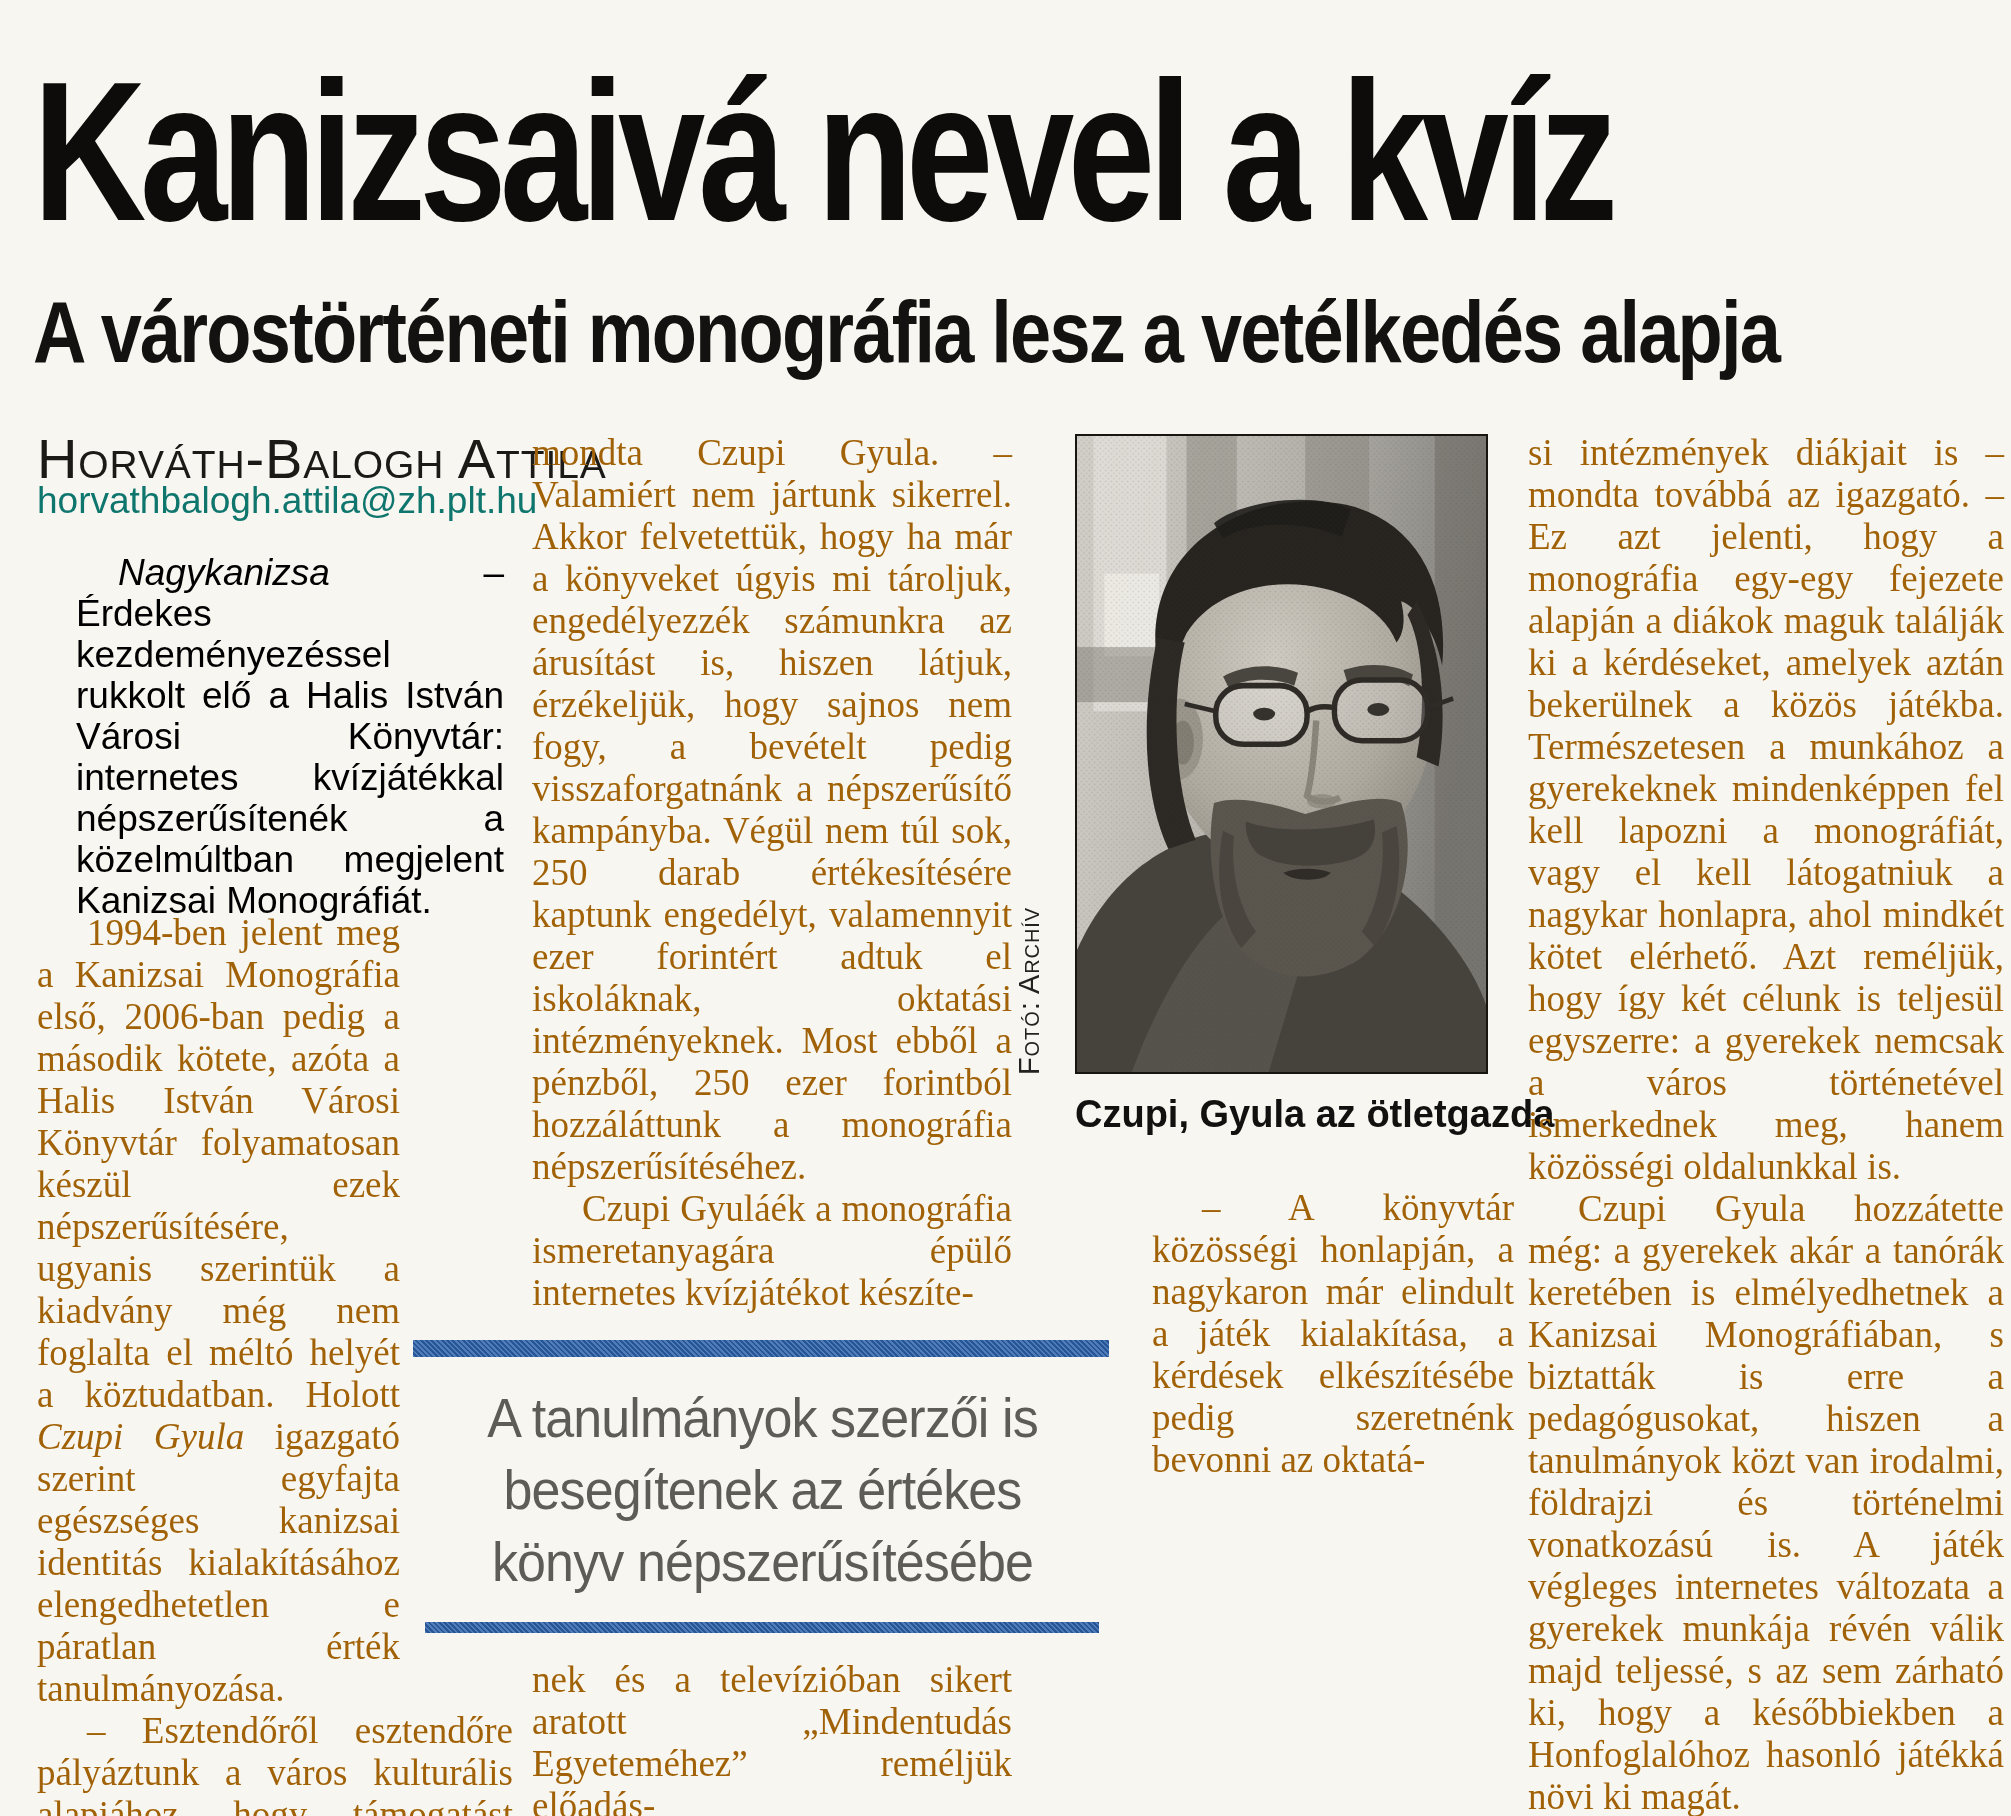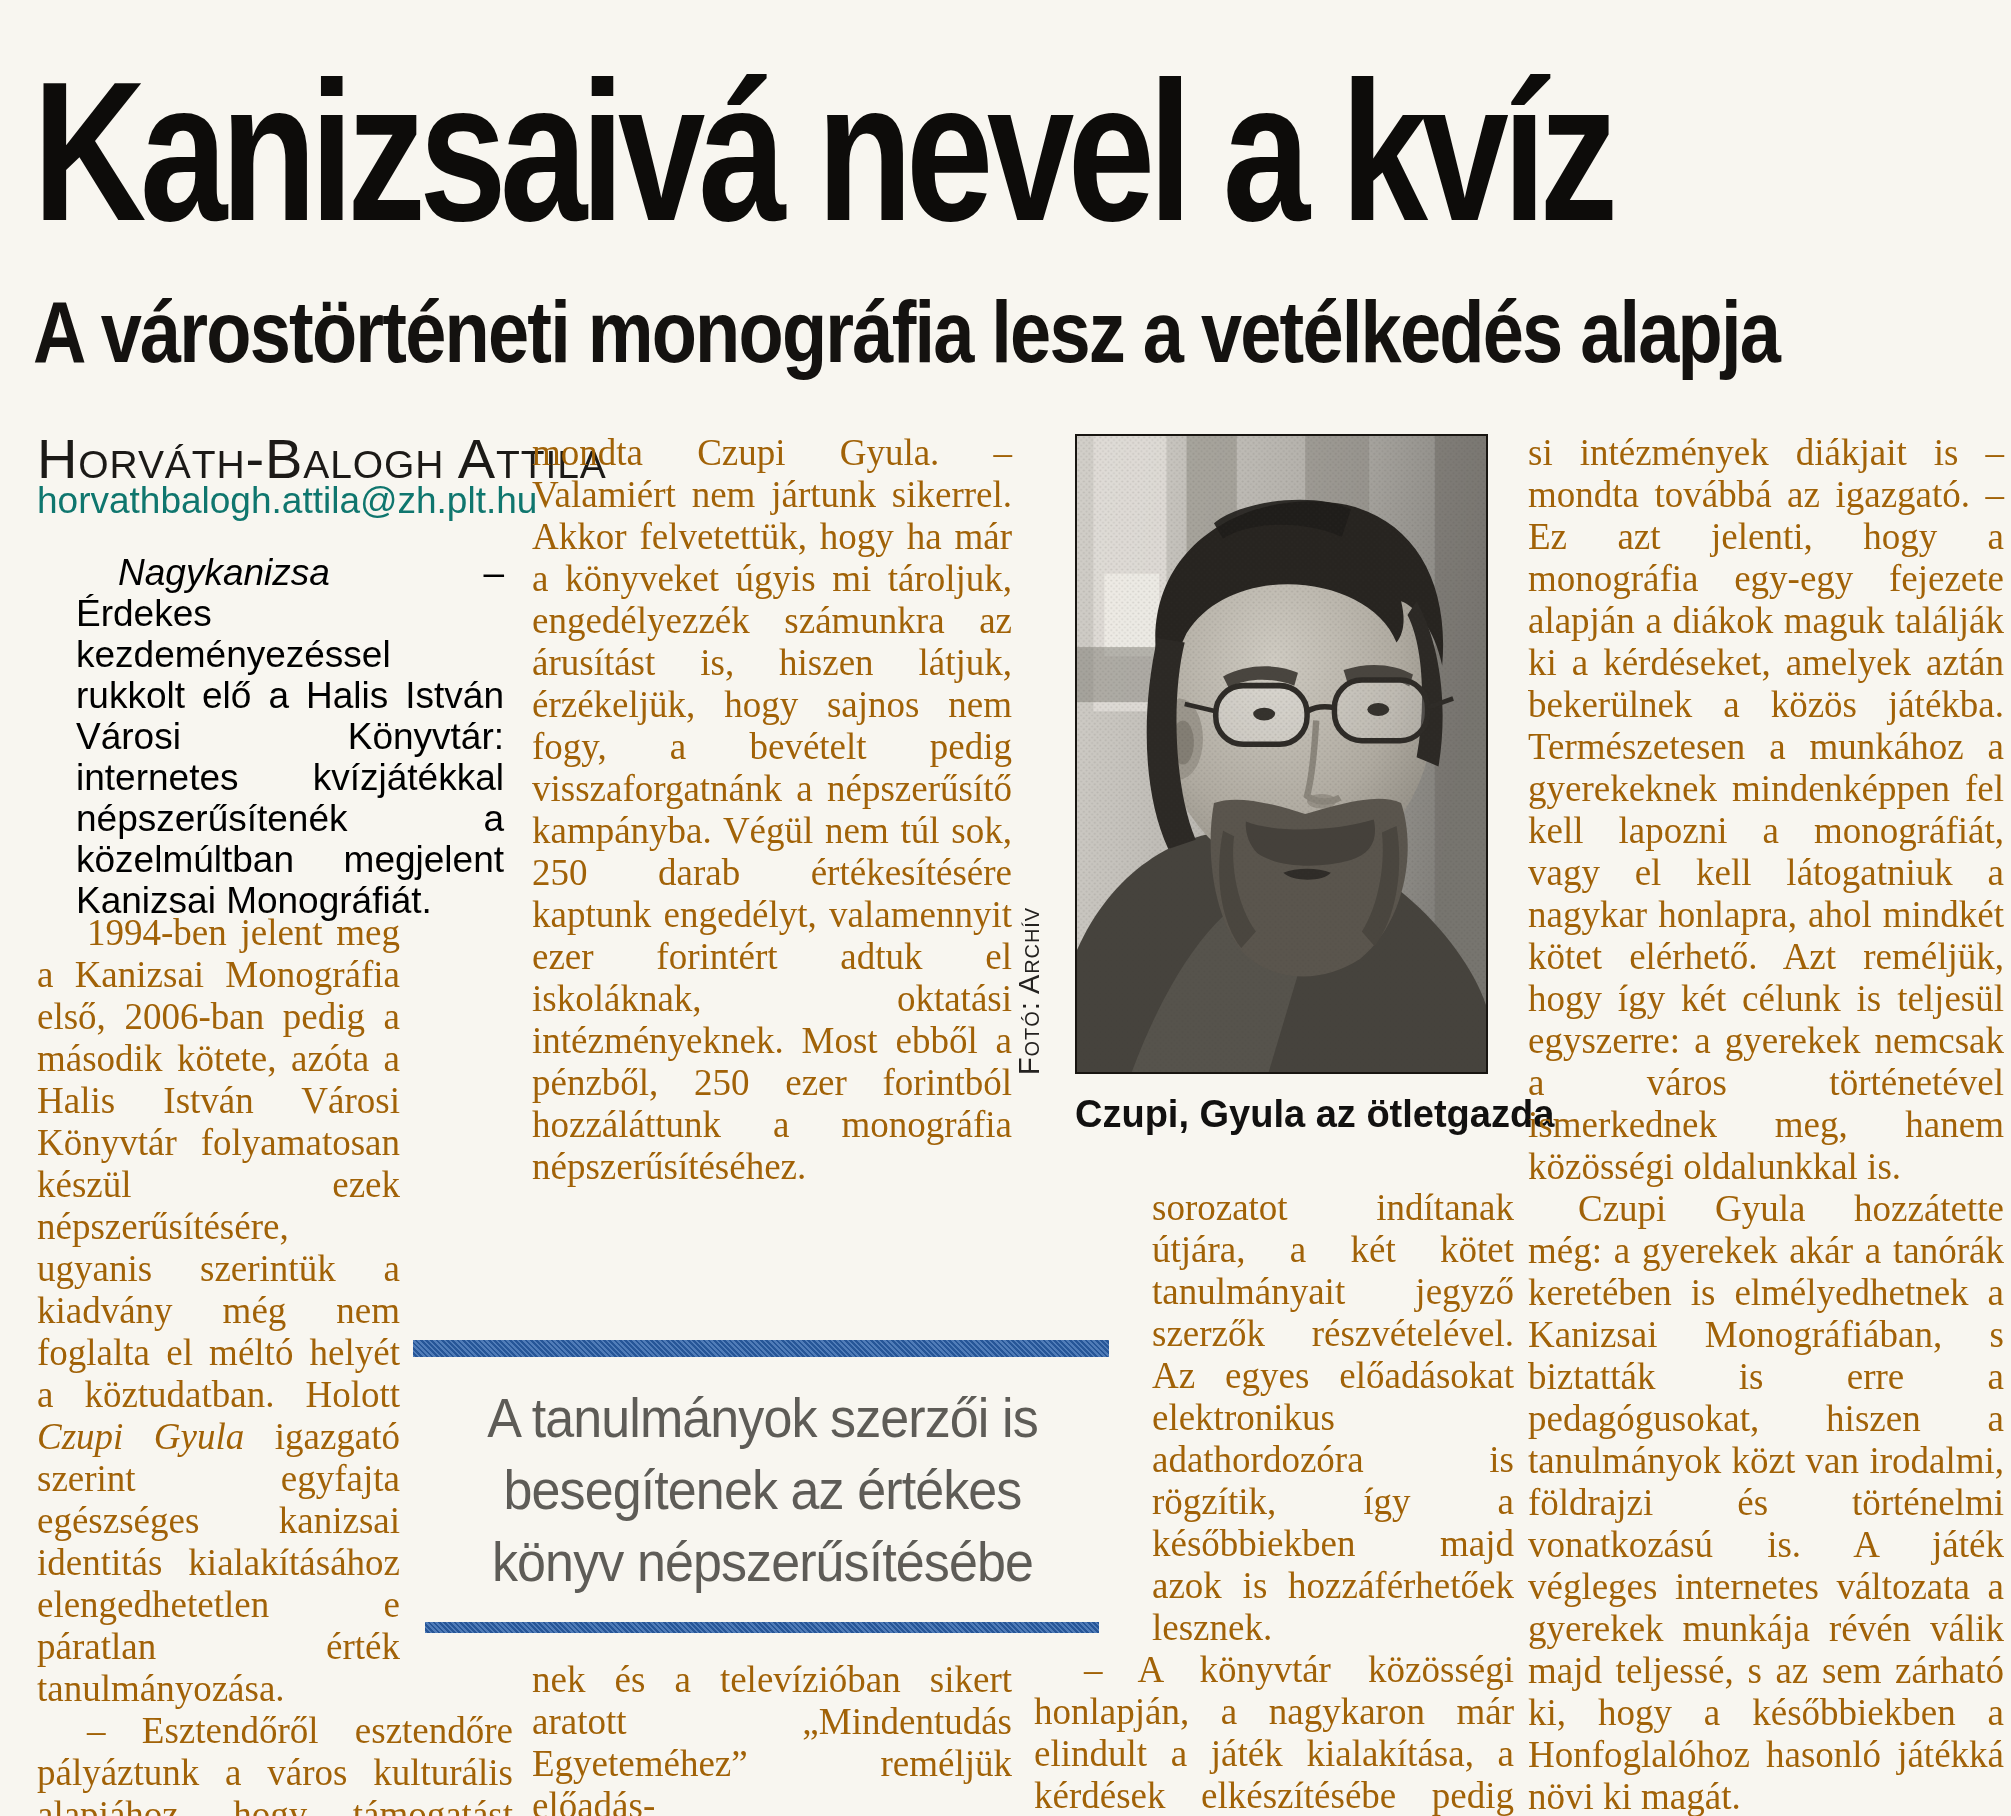--- a/index.html
+++ b/index.html
@@ -149,20 +149,21 @@
 <div class="abs lead"><span class="loc">Nagykanizsa</span><span> – Érdekes kezdeményezéssel rukkolt elő a Halis István Városi Könyvtár: internetes kvízjátékkal népszerűsítenék a közelmúltban megjelent Kanizsai Monográfiát.</span></div>
 
 <div class="abs bodycol col1">
   <span class="pq-spacer-right"></span>
   <span class="para indent"><span>1994-ben jelent meg a Kanizsai Monográfia első, 2006-ban pedig a második kötete, azóta a Halis István Városi Könyvtár folyamatosan készül ezek népszerűsítésére, ugyanis szerintük a kiadvány még nem foglalta el méltó helyét a köztudatban. Holott </span><span class="name-it">Czupi Gyula</span><span> igazgató szerint egyfajta egészséges kanizsai identitás kialakításához elengedhetetlen e páratlan érték tanulmányozása.</span></span>
   <span class="para indent">– Esztendőről esztendőre pályáztunk a város kulturális alapjához, hogy támogatást kapjunk a kötetek népszerűsítéséhez –</span>
 </div>
 
 <div class="abs bodycol col2top">
   <span class="para">mondta Czupi Gyula. – Valamiért nem jártunk sikerrel. Akkor felvetettük, hogy ha már a könyveket úgyis mi tároljuk, engedélyezzék számunkra az árusítást is, hiszen látjuk, érzékeljük, hogy sajnos nem fogy, a bevételt pedig visszaforgatnánk a népszerűsítő kampányba. Végül nem túl sok, 250 darab értékesítésére kaptunk engedélyt, valamennyit ezer forintért adtuk el iskoláknak, oktatási intézményeknek. Most ebből a pénzből, 250 ezer forintból hozzáláttunk a monográfia népszerűsítéséhez.</span>
+  <span class="para indent">Czupi Gyuláék a monográfia ismeretanyagára épülő internetes kvízjátékot készíte-</span>
 </div>
 
 <div class="abs pq-bar-top"></div>
 <div class="abs pq-text">A tanulmányok szerzői is besegítenek az értékes könyv népszerűsítésébe</div>
 <div class="abs pq-bar-bottom"></div>
 
 <div class="abs bodycol col2bottom">
   <span class="para">nek és a televízióban sikert aratott „Mindentudás Egyeteméhez” reméljük előadás-</span>
 </div>
 
@@ -233,21 +234,20 @@
     <path d="M350,425 C358,472 350,525 326,556 L312,540 C330,512 338,468 334,432 Z" fill="#4a463f"></path>
 
     <rect x="0" y="0" width="448" height="693" fill="url(#dots)" opacity="0.5"></rect>
   </svg>
 </div>
 <div class="abs photo-credit">Fotó: Archív</div>
 <div class="abs photo-caption">Czupi, Gyula az ötletgazda</div>
 
 <div class="abs bodycol col3">
   <span class="pq-spacer-left"></span>
-  <span class="para">sorozatot indítanak útjára, a két kötet tanulmányait jegyző szerzők részvételével. Az egyes előadásokat elektronikus adathordozóra is rögzítik, így a későbbiekben majd azok is hozzáférhetőek lesznek.</span>
   <span class="para indent">– A könyvtár közösségi honlapján, a nagykaron már elindult a játék kialakítása, a kérdések elkészítésébe pedig szeretnénk bevonni az oktatá-</span>
 </div>
 
 <div class="abs bodycol col4">
   <span class="para">si intézmények diákjait is – mondta továbbá az igazgató. – Ez azt jelenti, hogy a monográfia egy-egy fejezete alapján a diákok maguk találják ki a kérdéseket, amelyek aztán bekerülnek a közös játékba. Természetesen a munkához a gyerekeknek mindenképpen fel kell lapozni a monográfiát, vagy el kell látogatniuk a nagykar honlapra, ahol mindkét kötet elérhető. Azt reméljük, hogy így két célunk is teljesül egyszerre: a gyerekek nemcsak a város történetével ismerkednek meg, hanem közösségi oldalunkkal is.</span>
   <span class="para indent">Czupi Gyula hozzátette még: a gyerekek akár a tanórák keretében is elmélyedhetnek a Kanizsai Monográfiában, s biztatták is erre a pedagógusokat, hiszen a tanulmányok közt van irodalmi, földrajzi és történelmi vonatkozású is. A játék végleges internetes változata a gyerekek munkája révén válik majd teljessé, s az sem zárható ki, hogy a későbbiekben a Honfoglalóhoz hasonló játékká növi ki magát.</span>
 </div>
 
 
 </body></html>

